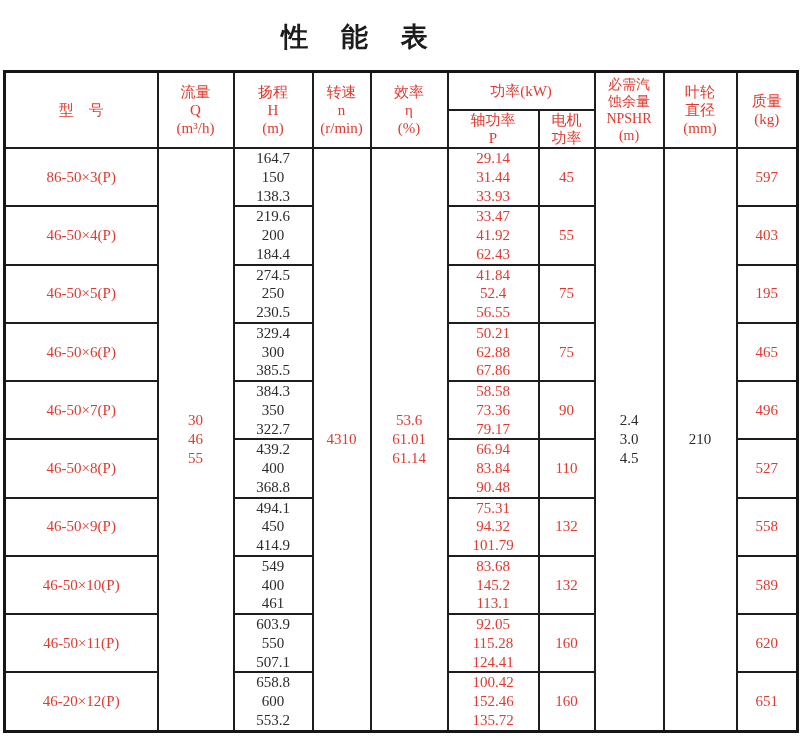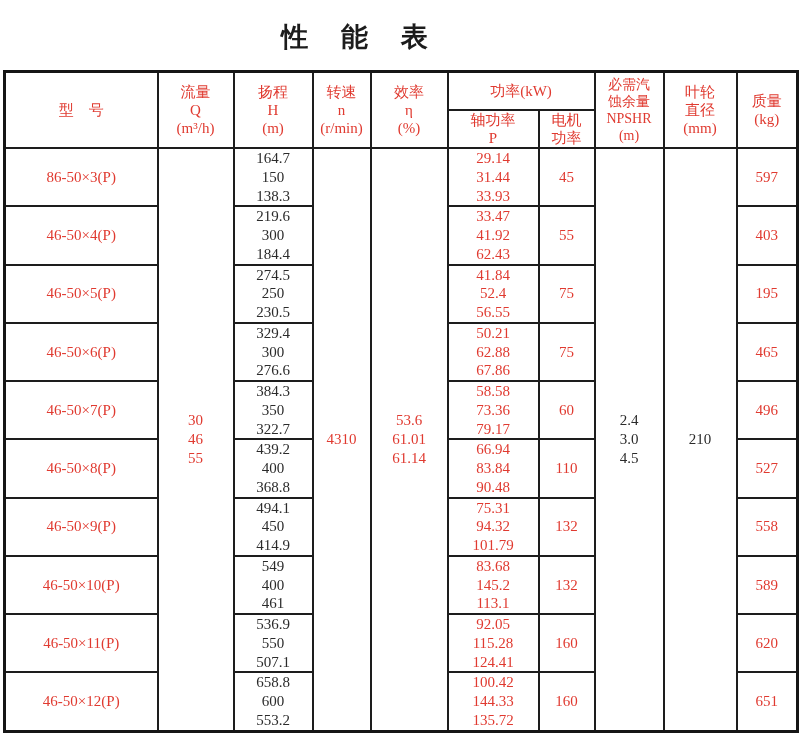--- a/index.html
+++ b/index.html
@@ -123,21 +123,21 @@
       <td class="red">45</td>
       <td class="blk" rowspan="10">2.4
 3.0
 4.5</td>
       <td class="blk" rowspan="10">210</td>
       <td class="red">597</td>
     </tr>
     <tr class="datarow">
       <td class="red">46-50×4(P)</td>
       <td class="blk">219.6
-300
+200
 184.4</td>
       <td class="red">33.47
 41.92
 62.43</td>
       <td class="red">55</td>
       <td class="red">403</td>
     </tr>
     <tr class="datarow">
       <td class="red">46-50×5(P)</td>
       <td class="blk">274.5
@@ -146,36 +146,36 @@
       <td class="red">41.84
 52.4
 56.55</td>
       <td class="red">75</td>
       <td class="red">195</td>
     </tr>
     <tr class="datarow">
       <td class="red">46-50×6(P)</td>
       <td class="blk">329.4
 300
-276.6</td>
+385.5</td>
       <td class="red">50.21
 62.88
 67.86</td>
       <td class="red">75</td>
       <td class="red">465</td>
     </tr>
     <tr class="datarow">
       <td class="red">46-50×7(P)</td>
       <td class="blk">384.3
 350
 322.7</td>
       <td class="red">58.58
 73.36
 79.17</td>
-      <td class="red">60</td>
+      <td class="red">90</td>
       <td class="red">496</td>
     </tr>
     <tr class="datarow">
       <td class="red">46-50×8(P)</td>
       <td class="blk">439.2
 400
 368.8</td>
       <td class="red">66.94
 83.84
 90.48</td>
@@ -199,34 +199,34 @@
 400
 461</td>
       <td class="red">83.68
 145.2
 113.1</td>
       <td class="red">132</td>
       <td class="red">589</td>
     </tr>
     <tr class="datarow">
       <td class="red">46-50×11(P)</td>
-      <td class="blk">536.9
+      <td class="blk">603.9
 550
 507.1</td>
       <td class="red">92.05
 115.28
 124.41</td>
       <td class="red">160</td>
       <td class="red">620</td>
     </tr>
     <tr class="datarow">
-      <td class="red">46-50×12(P)</td>
+      <td class="red">46-20×12(P)</td>
       <td class="blk">658.8
 600
 553.2</td>
       <td class="red">100.42
-144.33
+152.46
 135.72</td>
       <td class="red">160</td>
       <td class="red">651</td>
     </tr>
   </tbody>
 </table>
 
 </body></html>

